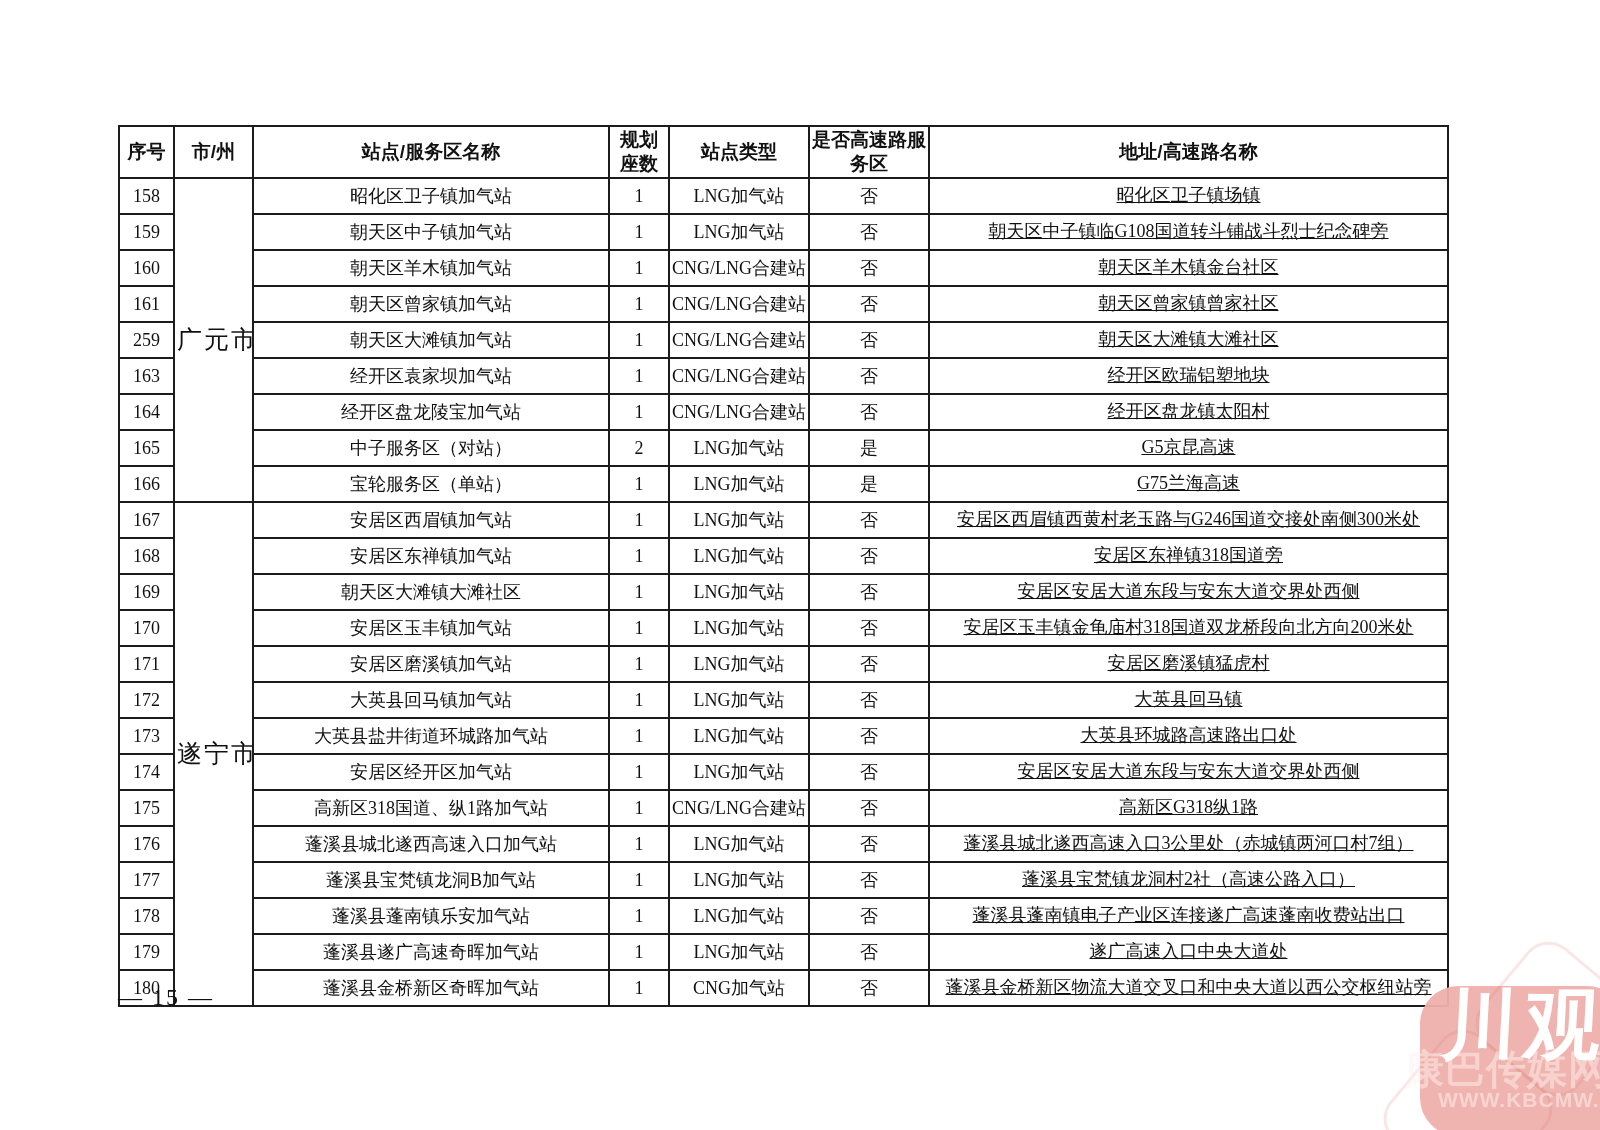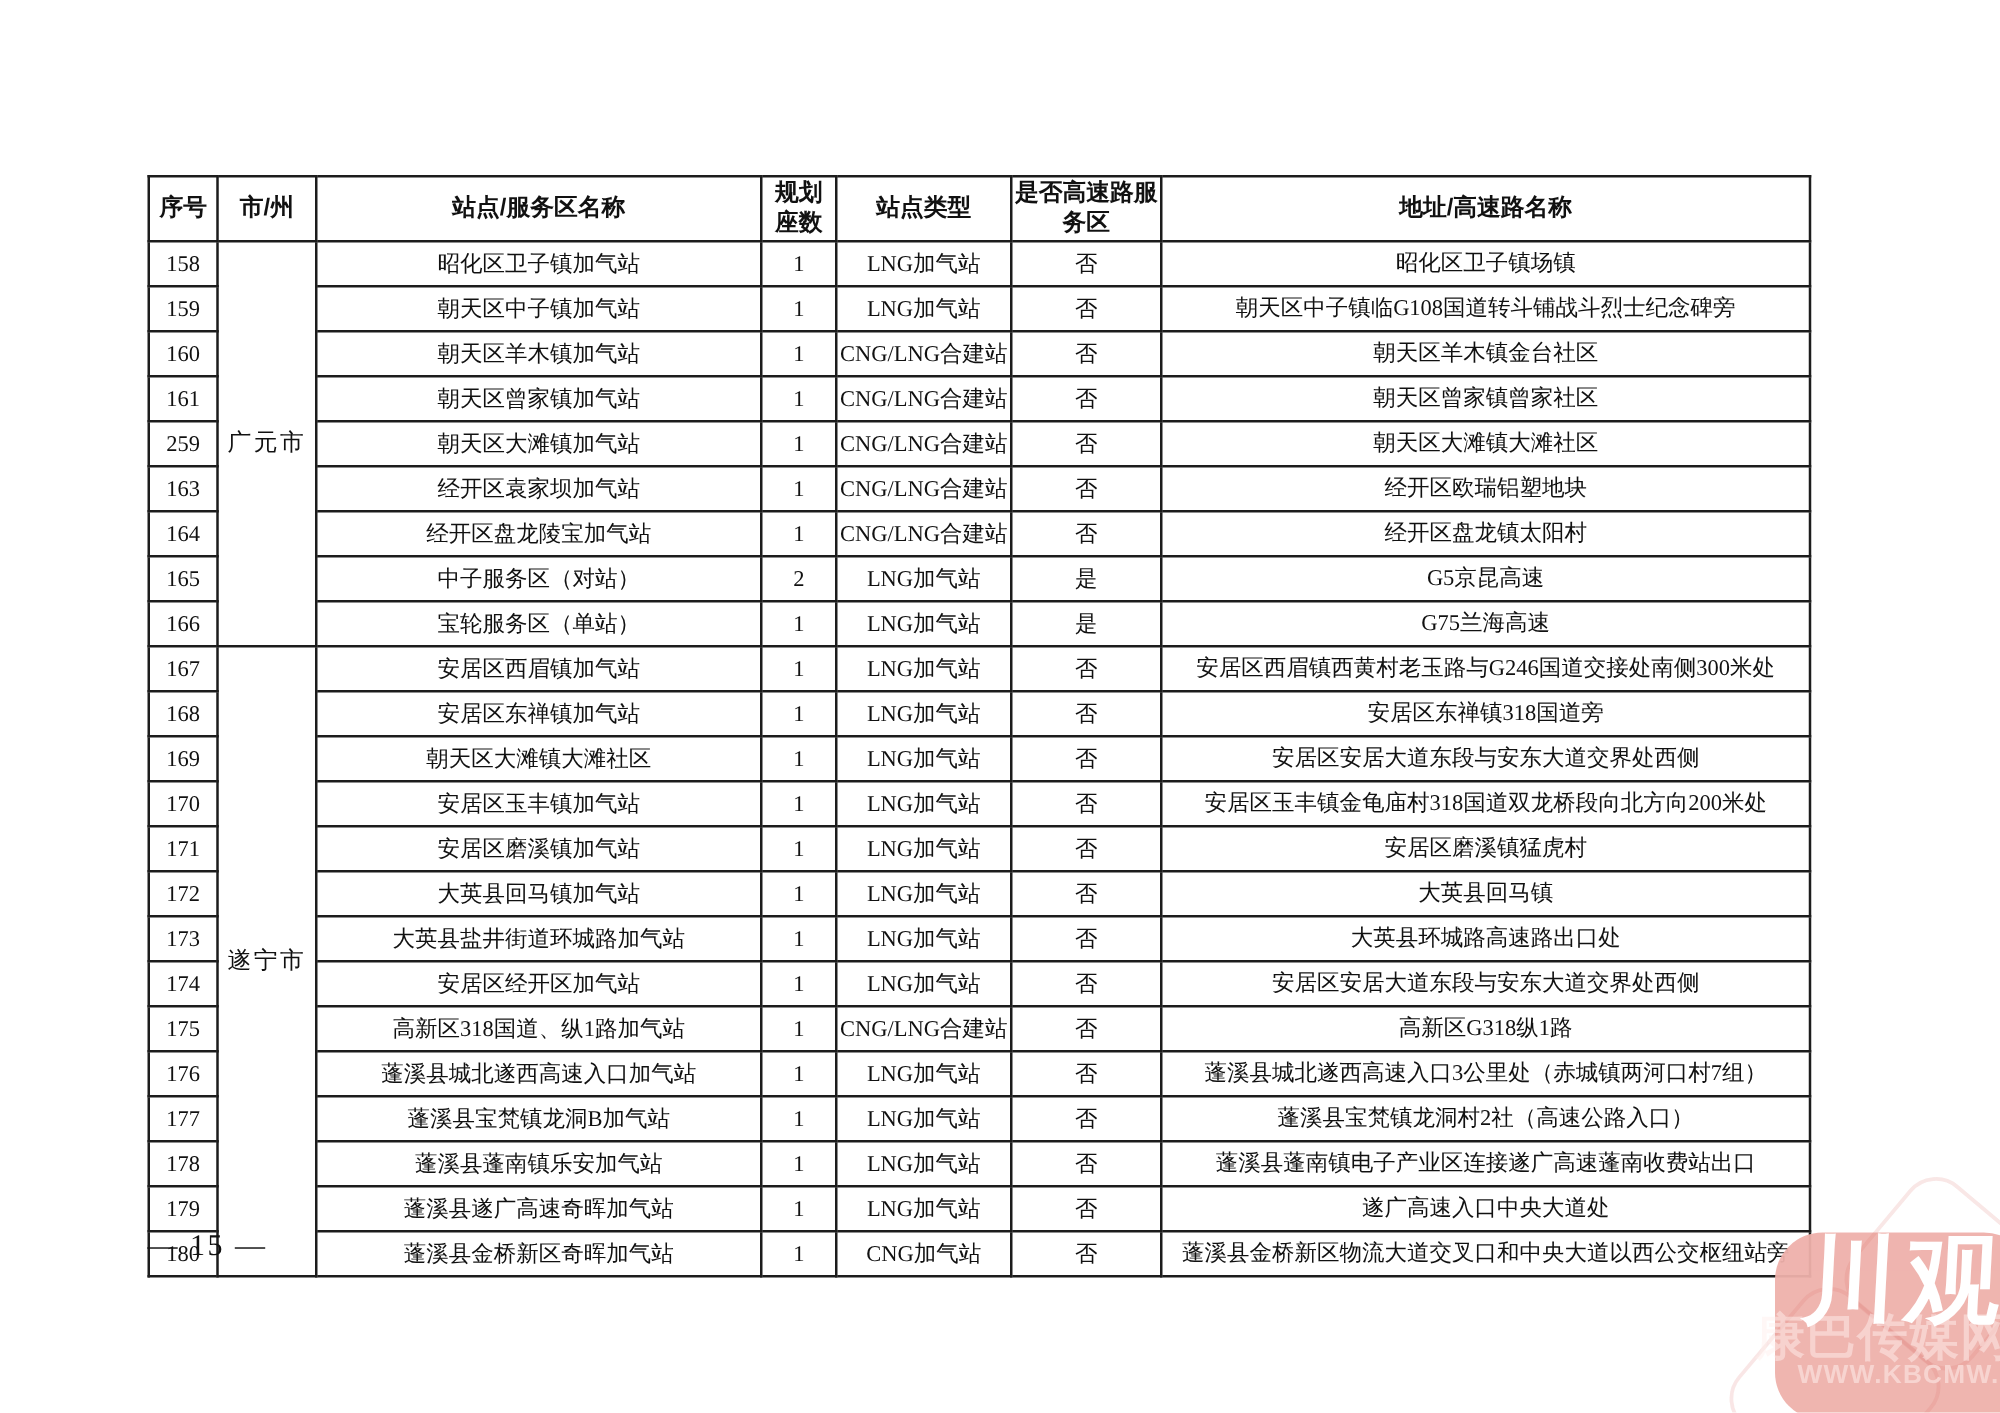--- a/index.html
+++ b/index.html
@@ -1,37 +1,37 @@
 <!DOCTYPE html>
 <html><head>
 <meta charset="utf-8">
 <style>
   html,body{margin:0;padding:0;}
   body{
     width:1600px;height:1130px;position:relative;background:#ffffff;
     overflow:hidden;font-family:"Liberation Serif","DejaVu Serif",serif;color:#111;
   }
   .doc-table{
-    position:absolute;left:118px;top:140px;width:1329px;
+    position:absolute;left:118px;top:125px;width:1329px;
     border-collapse:collapse;table-layout:fixed;padding-left:38px;
   }
   .doc-table th,.doc-table td{
     border:2px solid #1c1c1c;text-align:center;vertical-align:middle;
     padding:0 2px;overflow:hidden;white-space:nowrap;
   }
   .doc-table th{
     font-family:"Liberation Sans","DejaVu Sans",sans-serif;
     font-weight:bold;font-size:19px;line-height:1.25;height:50px;
     white-space:normal;
   }
   .doc-table td{
     font-size:18px;height:34px;line-height:34px;
   }
-  .doc-table td.addr{white-space:normal;line-height:1.1;}
-  .doc-table td.city-cell{font-size:19px;letter-spacing:2px;}
+  .doc-table td.addr{white-space:normal;line-height:1.1;text-decoration:underline;}
+  .doc-table td.city-cell{font-size:25px;letter-spacing:2px;}
   .page-number{
     position:absolute;left:118px;width:1329px;top:984px;
     font-size:24px;color:#111;letter-spacing:2px;
   }
   .watermark{
     position:absolute;left:1420px;top:986px;width:205px;height:150px;
     background:#efb1ab;border-radius:38px;opacity:0.95;z-index:5;
   }
   .watermark .pat{
     position:absolute;border:3px solid rgba(214,110,104,0.18);border-radius:28px;

